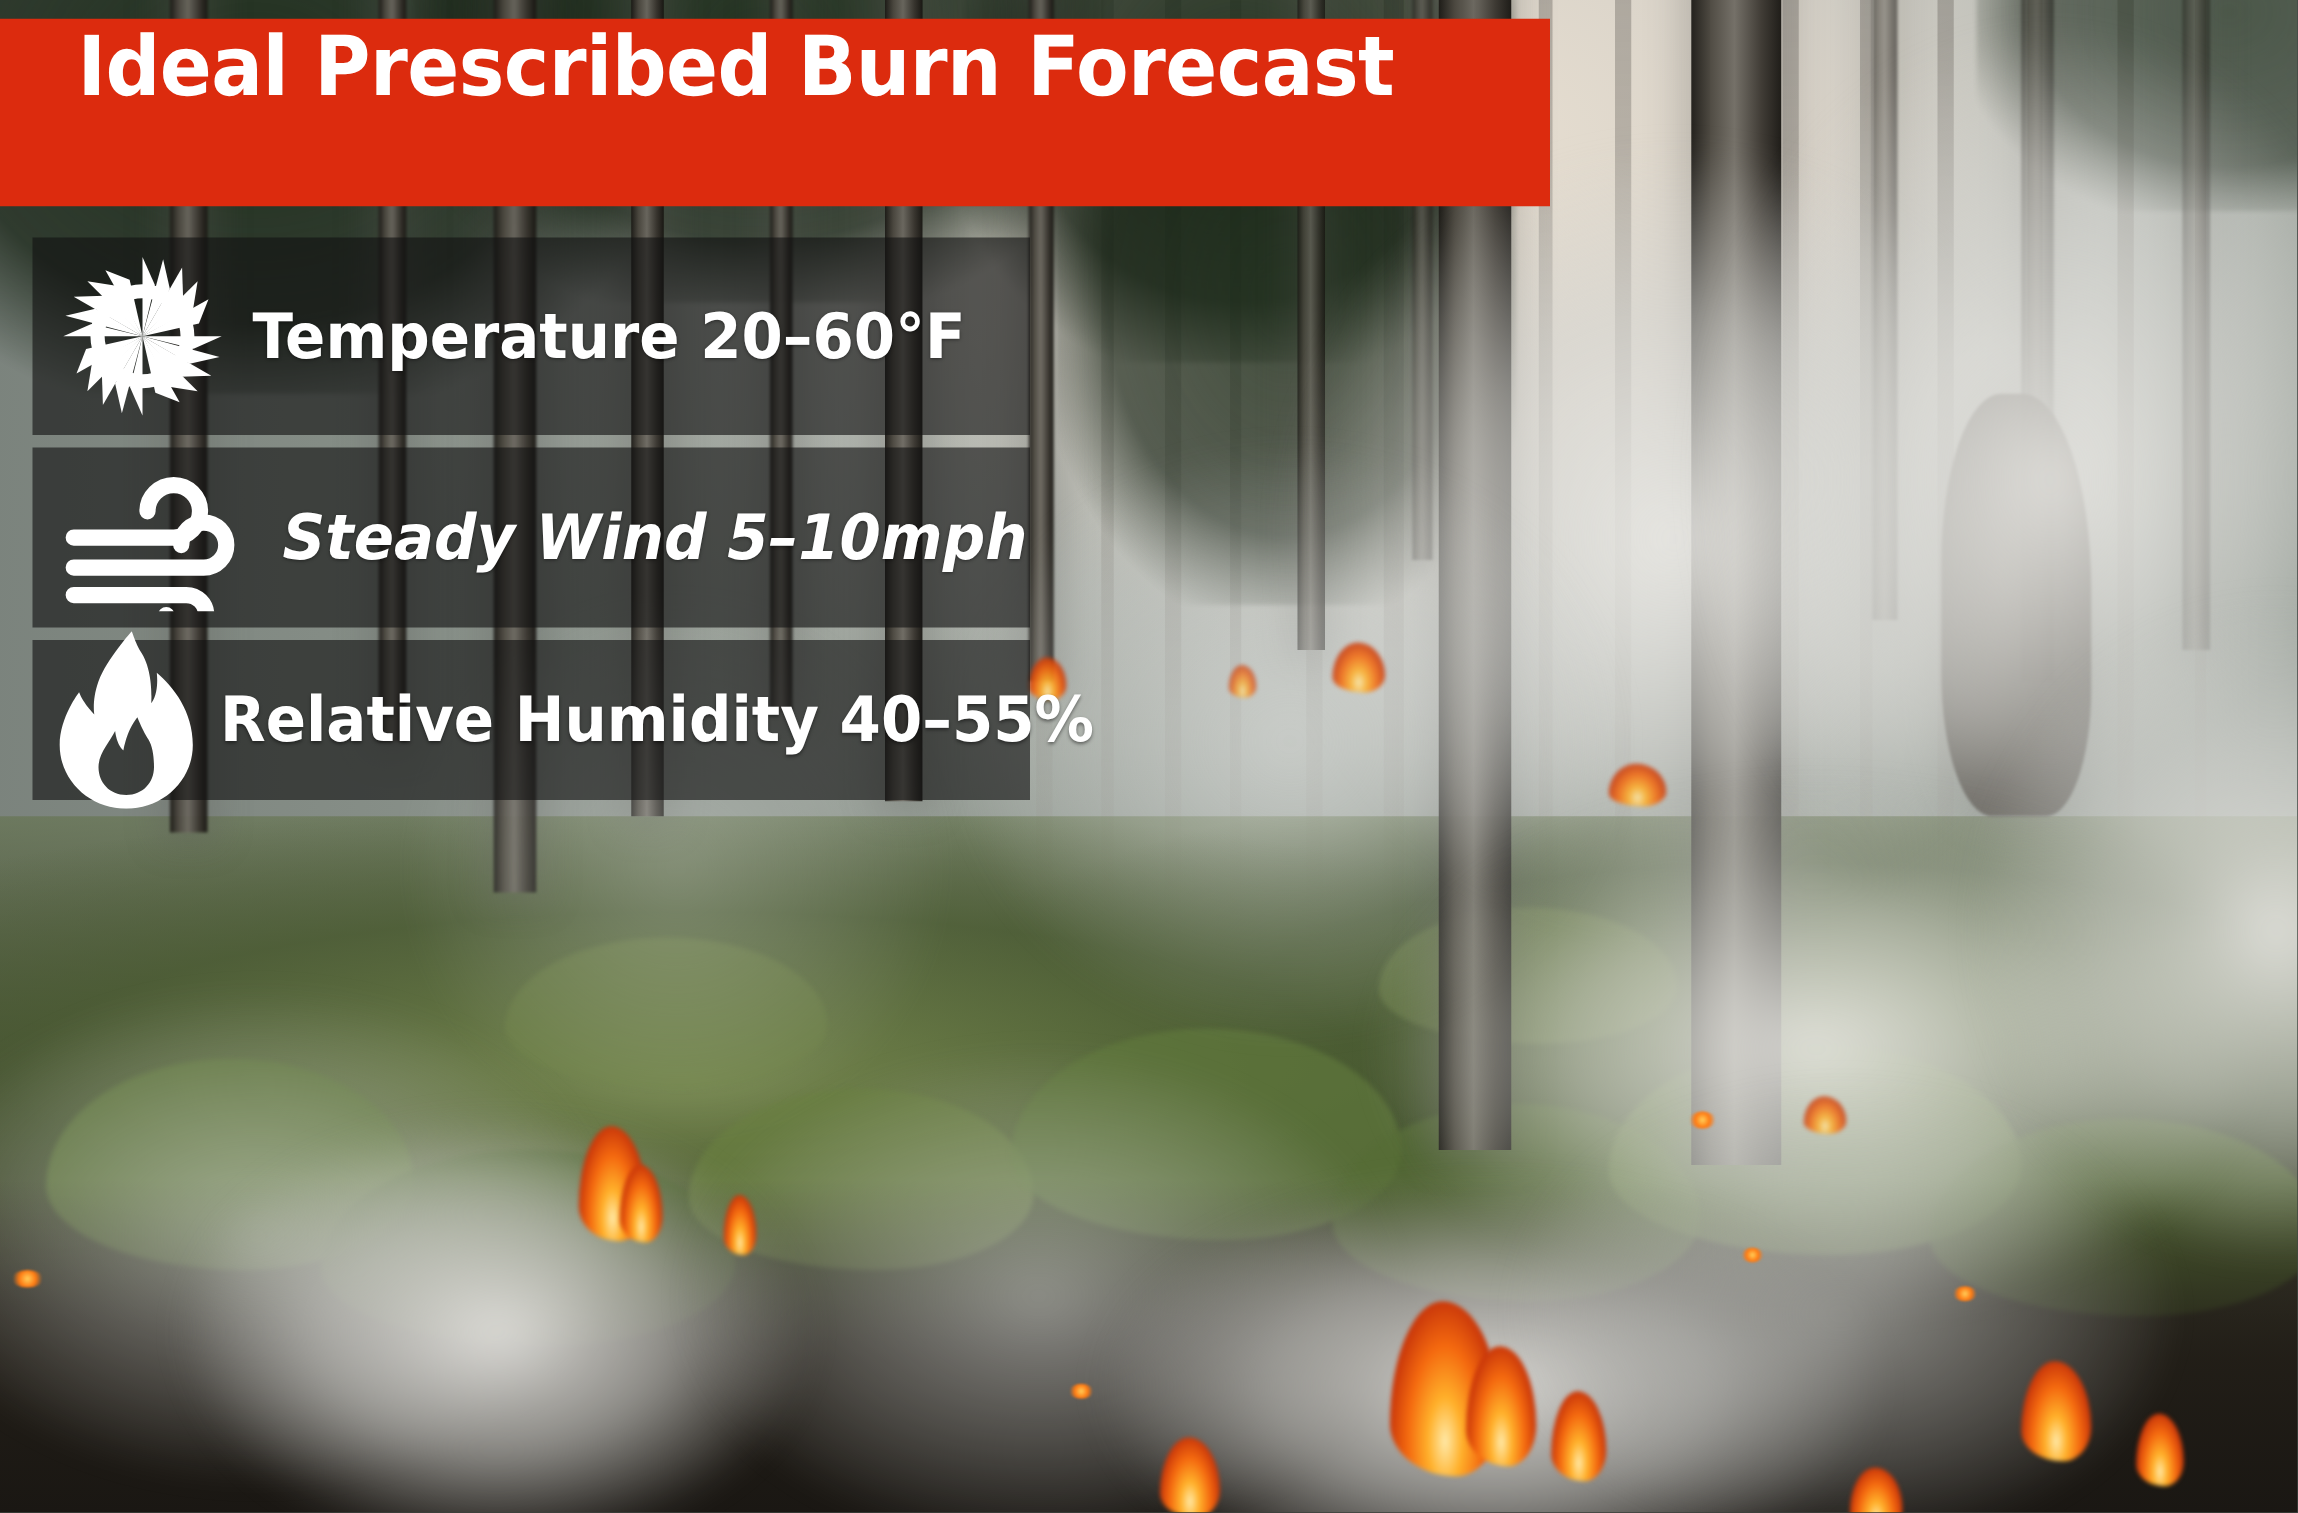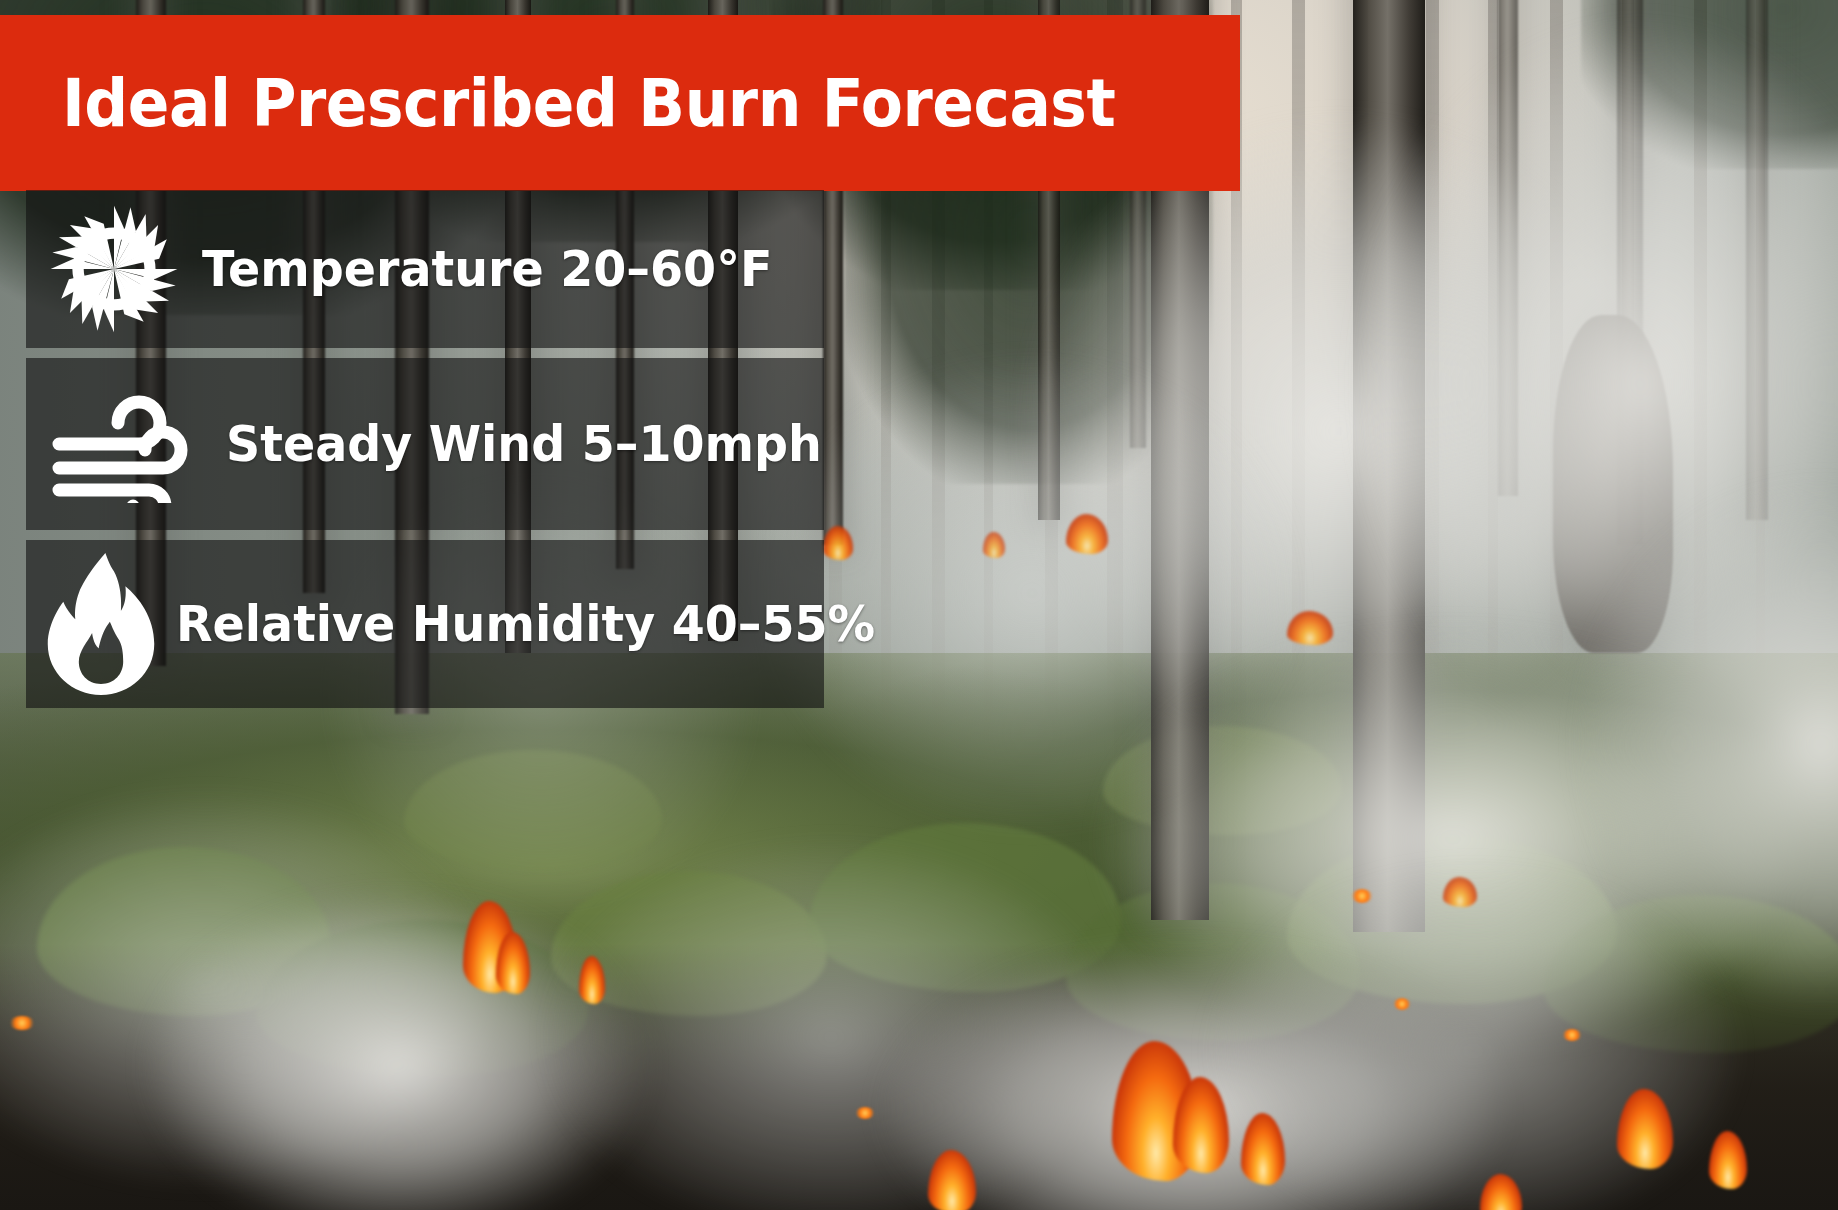--- a/index.html
+++ b/index.html
@@ -95,23 +95,23 @@
   .ember {
     position: absolute; border-radius: 50%;
     background: radial-gradient(circle, #ffcf5a 0%, #ff7a12 45%, rgba(200,60,8,0) 80%);
     filter: blur(1px);
   }
 
   
   .title-banner {
     position: absolute;
     left: 0; top: 15px;
-    width: 1240px; height: 176px;
+    width: 1240px; height: 150px;
     background: #dc2b0e;
-    display: flex; align-items: center;
+    display: flex; 
     box-sizing: border-box;
     padding-left: 62px;
   }
   .title-banner h1 {
     margin: 0;
     color: #ffffff;
     font-family: "DejaVu Sans", sans-serif;
     font-size: 66px;
     font-weight: bold;
     letter-spacing: -0.5px;
@@ -147,22 +147,22 @@
     font-weight: bold;
     font-size: 48px;
     white-space: nowrap;
     transform: scaleX(0.95);
     transform-origin: left center;
     text-shadow: 0 1px 3px rgba(0,0,0,.45);
   }
 
   
   .panel.row-temp     { height: 158px; width: 798px; }
-  .panel.row-wind     { height: 172px; width: 798px; }
-  .panel.row-humidity { height: 168px; width: 798px; text-align: right; }
+  .panel.row-wind     { height: 144px; width: 798px; font-style: italic; }
+  .panel.row-humidity { height: 128px; width: 798px; text-align: right; }
   .panel.row-front    { height: 172px; width: 798px; }
 
   .panel.row-temp     .panel-label { font-size: 50px; }
   .panel.row-wind     .panel-label { font-size: 50px; }
   .panel.row-humidity .panel-label { font-size: 50px; }
   .panel.row-front    .panel-label { font-size: 50px; }
 
   .panel.row-humidity .panel-icon { width: 150px; }
   .panel.row-front    .panel-icon { width: 118px; }
   .panel.row-wind     .panel-icon { width: 200px; }

